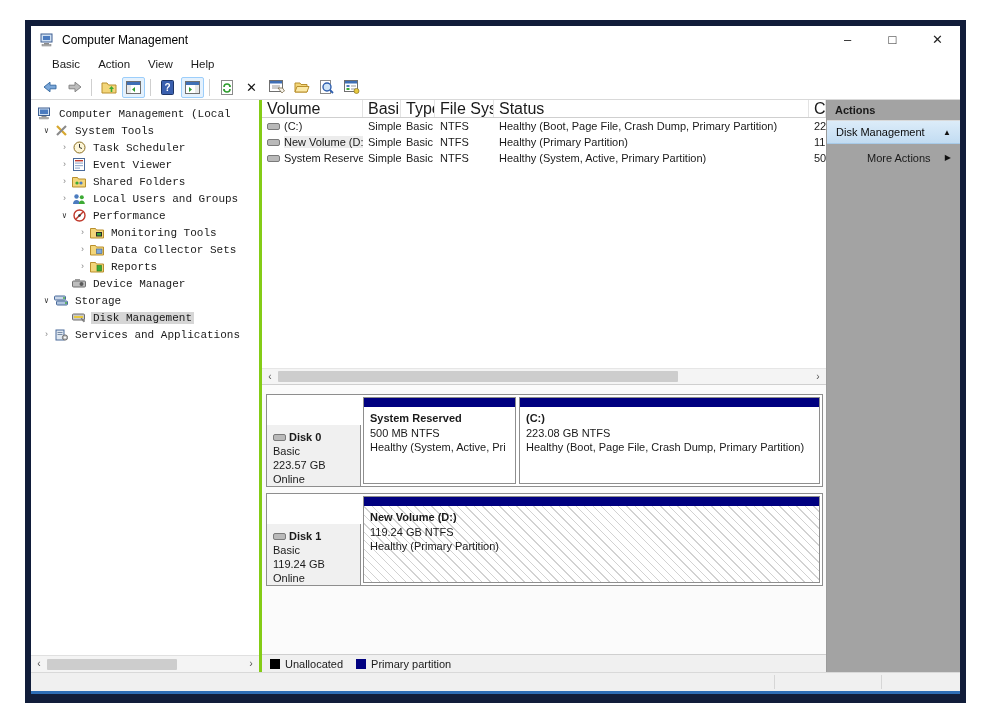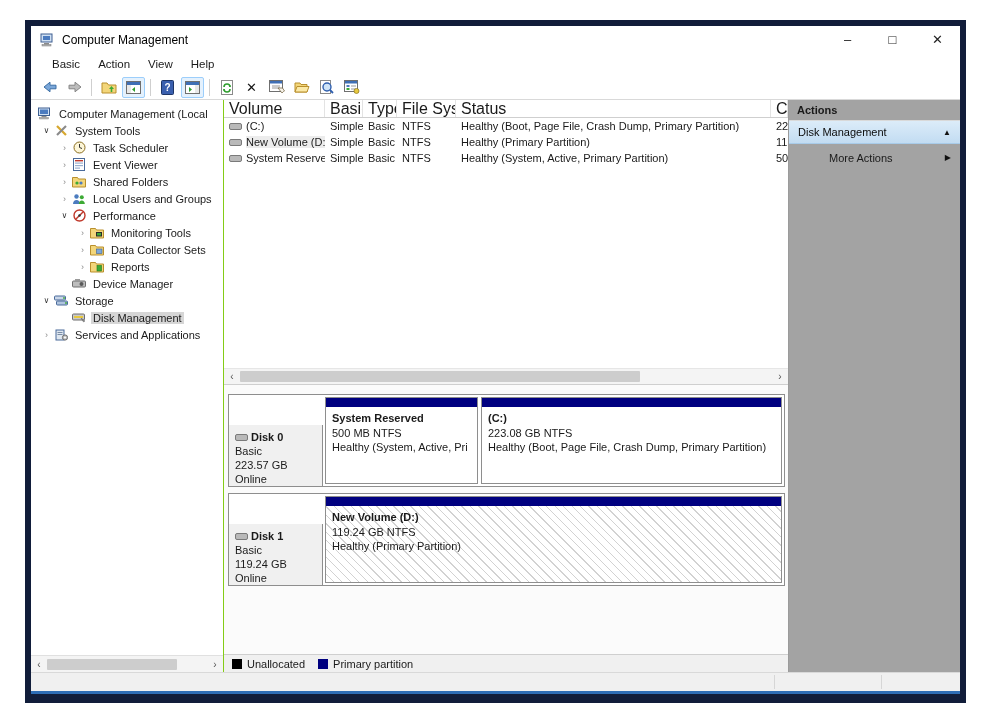--- a/index.html
+++ b/index.html
@@ -24,21 +24,21 @@
   .toolbar { height:25px; border-bottom:1px solid #d9d9d9; display:flex; align-items:center; padding-left:6px; flex:none; }
   .tool { width:23px; height:21px; display:flex; align-items:center; justify-content:center; margin:0 1px; }
   .tool.pressed { border:1px solid #9ccefb; background:#e4f1fd; border-radius:2px; }
   .tb-sep { width:1px; height:17px; background:#cfcfcf; margin:0 4px; }
   .x-glyph { font-size:13px; font-weight:bold; color:#111; line-height:1; }
 
   
   .main { flex:1; display:flex; min-height:0; }
 
   
-  .tree-pane { width:193px; flex:none; border-right:1px solid #84cc16; position:relative; background:#fff; padding-top:5px; font-size:11px; overflow:hidden; }
+  .tree-pane { width:231px; flex:none; border-right:3px solid #84cc16; position:relative; background:#fff; padding-top:5px; font-size:11px; overflow:hidden;font-family:Liberation Mono, monospace; }
   .tree-row { height:17px; display:flex; align-items:center; white-space:nowrap; }
   .chev { width:13px; flex:none; text-align:center; font-size:9px; color:#8a8a8a; }
   .chev.open { color:#333; font-size:8px; }
   .t-icon { width:16px; height:14px; flex:none; margin-right:4px; display:flex; align-items:center; justify-content:center; }
   .t-label { padding:0 2px; }
   .t-label.selected { background:#d6d6d6; }
   .lvl0 { padding-left:6px; } .lvl1 { padding-left:9px; } .lvl2 { padding-left:27px; } .lvl3 { padding-left:45px; }
   .tree-hscroll { position:absolute; left:0; right:0; bottom:0; height:17px; background:#f4f4f4; border-top:1px solid #e0e0e0; display:flex; align-items:center; font-size:10px; color:#555; }
   .scroll-arrow { width:16px; text-align:center; flex:none; }
   .scroll-thumb { height:11px; background:#cdcdcd; border-radius:1px; }

